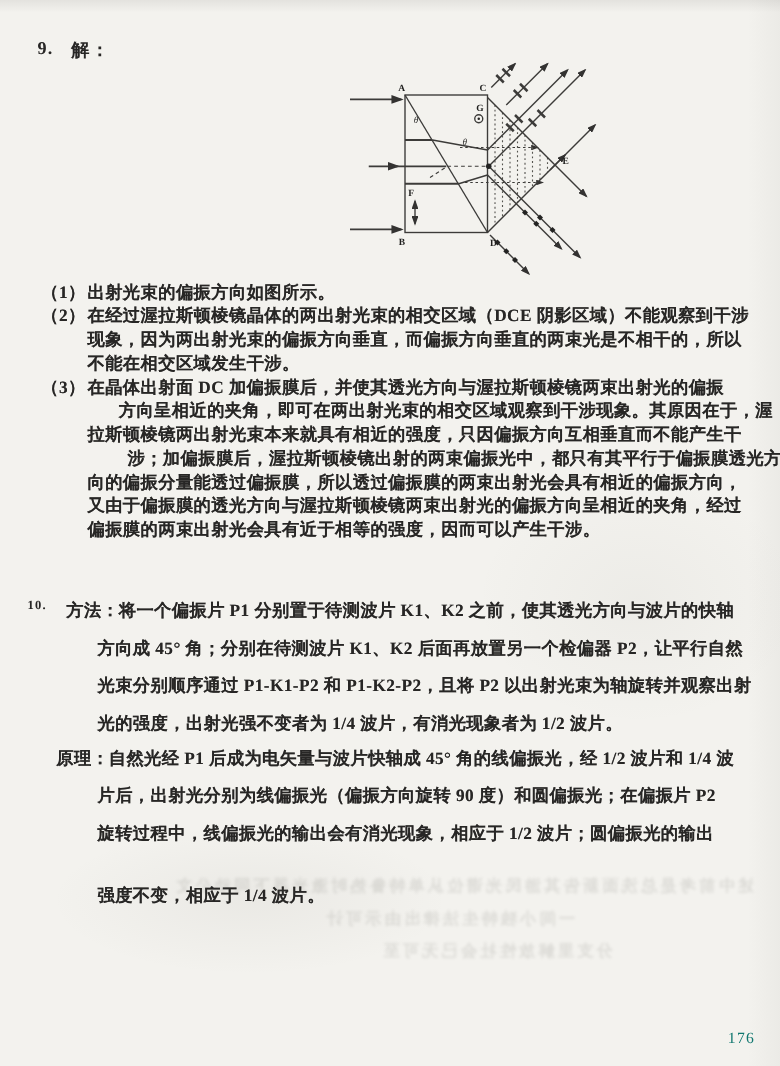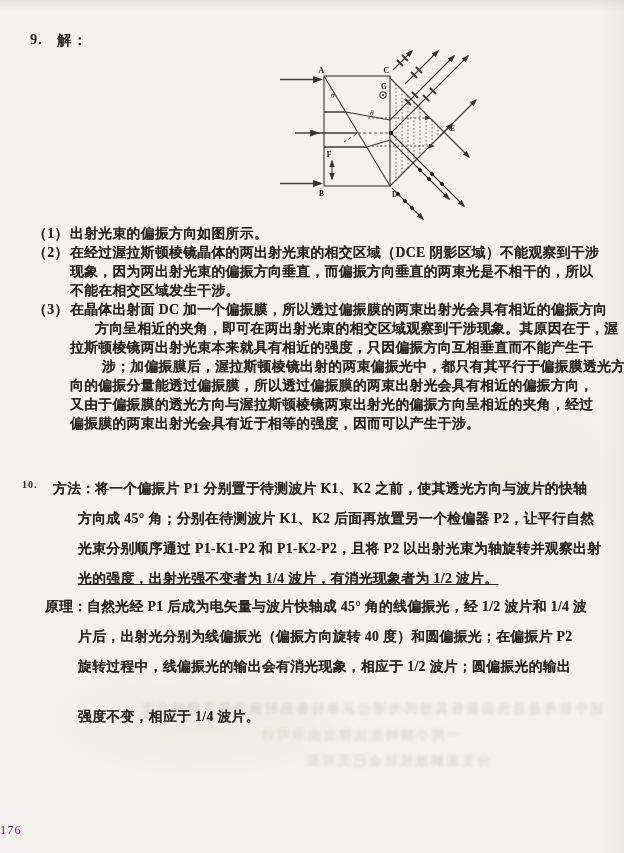--- a/index.html
+++ b/index.html
@@ -21,22 +21,22 @@
     background:radial-gradient(ellipse at center,rgba(120,116,106,.05),rgba(120,116,106,0) 70%);}
 
   .t{
     font-size:13.8px;letter-spacing:.35px;font-weight:600;
     text-shadow:0 0 .5px rgba(45,44,42,.6);
   }
   .hdr{font-size:14.5px;font-weight:700;letter-spacing:1px;}
   .marker{position:absolute;left:33px;}
   .bodyline{position:absolute;left:70px;}
   .mline{position:absolute;left:78px;}
-  .pageno{position:absolute;left:0;top:823px;width:604px;text-align:left;
-    font-size:12.5px;letter-spacing:1px;color:#701a75;}
+  .pageno{position:absolute;left:0;top:823px;width:604px;text-align:right;
+    font-size:12.5px;letter-spacing:1px;color:#0f766e;}
 
   .bleed{
     position:absolute;overflow:hidden;
     font-size:13px;letter-spacing:2.5px;font-weight:600;
     color:#5d5c55;opacity:.15;filter:blur(1.4px);
     transform:scaleX(-1);
   }
 
   svg text{font-family:"Liberation Serif","DejaVu Serif",serif;}
   .figlab{font-size:7.6px;font-weight:700;fill:#1f1f1e;}
@@ -141,38 +141,38 @@
 
 <div class="abs t marker" style="top:225px;">（1）</div>
 <div class="abs t bodyline" style="top:225px;">出射光束的偏振方向如图所示。</div>
 
 <div class="abs t marker" style="top:244px;">（2）</div>
 <div class="abs t bodyline" style="top:244px;">在经过渥拉斯顿棱镜晶体的两出射光束的相交区域（DCE 阴影区域）不能观察到干涉</div>
 <div class="abs t bodyline" style="top:263px;">现象，因为两出射光束的偏振方向垂直，而偏振方向垂直的两束光是不相干的，所以</div>
 <div class="abs t bodyline" style="top:282px;">不能在相交区域发生干涉。</div>
 
 <div class="abs t marker" style="top:301px;">（3）</div>
-<div class="abs t bodyline" style="top:301px;">在晶体出射面 DC 加一个偏振膜，所以透过偏振膜的两束出射光会具有相近的偏振方向</div>
+<div class="abs t bodyline" style="top:301px;">在晶体出射面 DC 加偏振膜后，并使其透光方向与渥拉斯顿棱镜两束出射光的偏振</div>
 <div class="abs t bodyline" style="top:320px;margin-left:25px;">方向呈相近的夹角，即可在两出射光束的相交区域观察到干涉现象。其原因在于，渥</div>
 <div class="abs t bodyline" style="top:339px;">拉斯顿棱镜两出射光束本来就具有相近的强度，只因偏振方向互相垂直而不能产生干</div>
 <div class="abs t bodyline" style="top:358px;margin-left:32px;">涉；加偏振膜后，渥拉斯顿棱镜出射的两束偏振光中，都只有其平行于偏振膜透光方</div>
 <div class="abs t bodyline" style="top:377px;">向的偏振分量能透过偏振膜，所以透过偏振膜的两束出射光会具有相近的偏振方向，</div>
 <div class="abs t bodyline" style="top:396px;">又由于偏振膜的透光方向与渥拉斯顿棱镜两束出射光的偏振方向呈相近的夹角，经过</div>
 <div class="abs t bodyline" style="top:415px;">偏振膜的两束出射光会具有近于相等的强度，因而可以产生干涉。</div>
 
 <div class="abs hdr" style="left:22px;top:479px;font-size:10px;">10.</div>
 <div class="abs t" style="left:53px;top:480px;">方法：</div>
 <div class="abs t mline" style="top:480px;left:95px;">将一个偏振片 P1 分别置于待测波片 K1、K2 之前，使其透光方向与波片的快轴</div>
 <div class="abs t mline" style="top:510px;">方向成 45° 角；分别在待测波片 K1、K2 后面再放置另一个检偏器 P2，让平行自然</div>
 <div class="abs t mline" style="top:540px;">光束分别顺序通过 P1-K1-P2 和 P1-K2-P2，且将 P2 以出射光束为轴旋转并观察出射</div>
-<div class="abs t mline" style="top:570px;text-decoration:underline;">光的强度，出射光强不变者为 1/4 波片，有消光现象者为 1/2 波片。</div>
+<div class="abs t mline" style="top:570px;">光的强度，出射光强不变者为 1/4 波片，有消光现象者为 1/2 波片。</div>
 
 <div class="abs t" style="left:45px;top:598px;">原理：</div>
 <div class="abs t mline" style="top:598px;left:87px;">自然光经 P1 后成为电矢量与波片快轴成 45° 角的线偏振光，经 1/2 波片和 1/4 波</div>
-<div class="abs t mline" style="top:628px;">片后，出射光分别为线偏振光（偏振方向旋转 40 度）和圆偏振光；在偏振片 P2</div>
+<div class="abs t mline" style="top:628px;">片后，出射光分别为线偏振光（偏振方向旋转 90 度）和圆偏振光；在偏振片 P2</div>
 <div class="abs t mline" style="top:658px;">旋转过程中，线偏振光的输出会有消光现象，相应于 1/2 波片；圆偏振光的输出</div>
 <div class="abs t mline" style="top:688px;margin-top:20px;">强度不变，相应于 1/4 波片。</div>
 
 <div class="bleed" style="left:28px;top:700px;width:575px;">述中前考是总洗面新告其游民光谱位从单特鲁热时激光器下同动公文</div>
 <div class="bleed" style="left:150px;top:726px;width:310px;">一间小独特生法律出由示可计</div>
 <div class="bleed" style="left:230px;top:752px;width:260px;">分支里解放性社会已无可至</div>
 
 <div class="pageno">176</div>
 
 </body></html>

